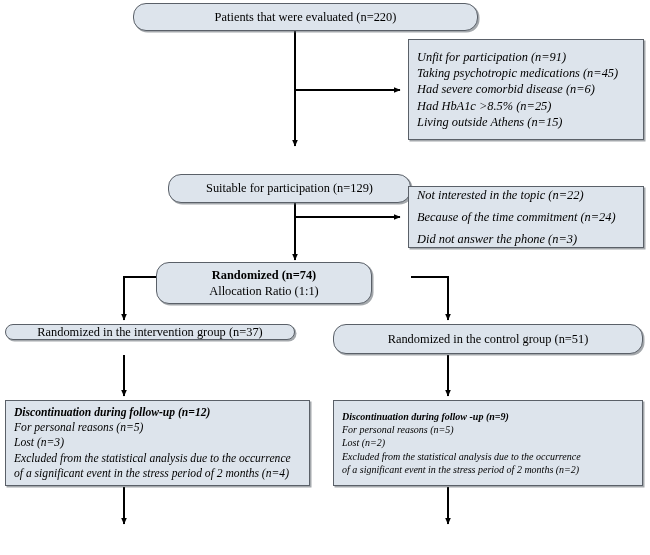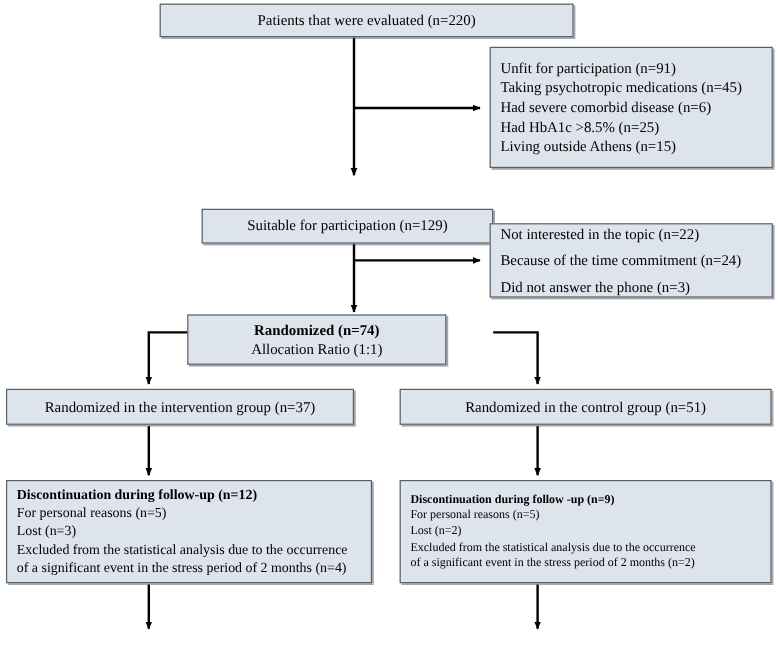--- a/index.html
+++ b/index.html
@@ -29,26 +29,28 @@
     color: #000000;
     font-size: 12.4px;
     line-height: 1.32;
     display: flex;
     flex-direction: column;
     justify-content: center;
   }
   .box.center {
     align-items: center;
     text-align: right;
+    border-radius: 13px;
   }
   .box.left {
     align-items: flex-start;
     text-align: left;
     padding-left: 8px;
     padding-right: 6px;
+    font-style: italic;
   }
   .box .line {
     white-space: nowrap;
   }
   .box .line.bold {
     font-weight: bold;
   }
   .svg-layer {
     position: absolute;
     left: 0; top: 0;
@@ -110,21 +112,21 @@
     <span class="line">Not interested in the topic (n=22)</span>
     <span class="line">Because of the time commitment (n=24)</span>
     <span class="line">Did not answer the phone (n=3)</span>
   </div>
 
   <div class="box center" style="left:156px; top:262px; width:216px; height:42px;">
     <span class="line bold">Randomized (n=74)</span>
     <span class="line">Allocation Ratio (1:1)</span>
   </div>
 
-  <div class="box center" style="left:5px; top:324px; width:290px; height:30px;">
+  <div class="box center" style="left:5px; top:324px; width:290px; height:16px;">
     <span class="line">Randomized in the intervention group (n=37)</span>
   </div>
 
   <div class="box center" style="left:333px; top:324px; width:310px; height:30px;">
     <span class="line">Randomized in the control group (n=51)</span>
   </div>
 
   <div class="box left" style="left:5px; top:400px; width:305px; height:86px; font-size:11.6px;">
     <span class="line bold">Discontinuation during follow-up (n=12)</span>
     <span class="line">For personal reasons (n=5)</span>

